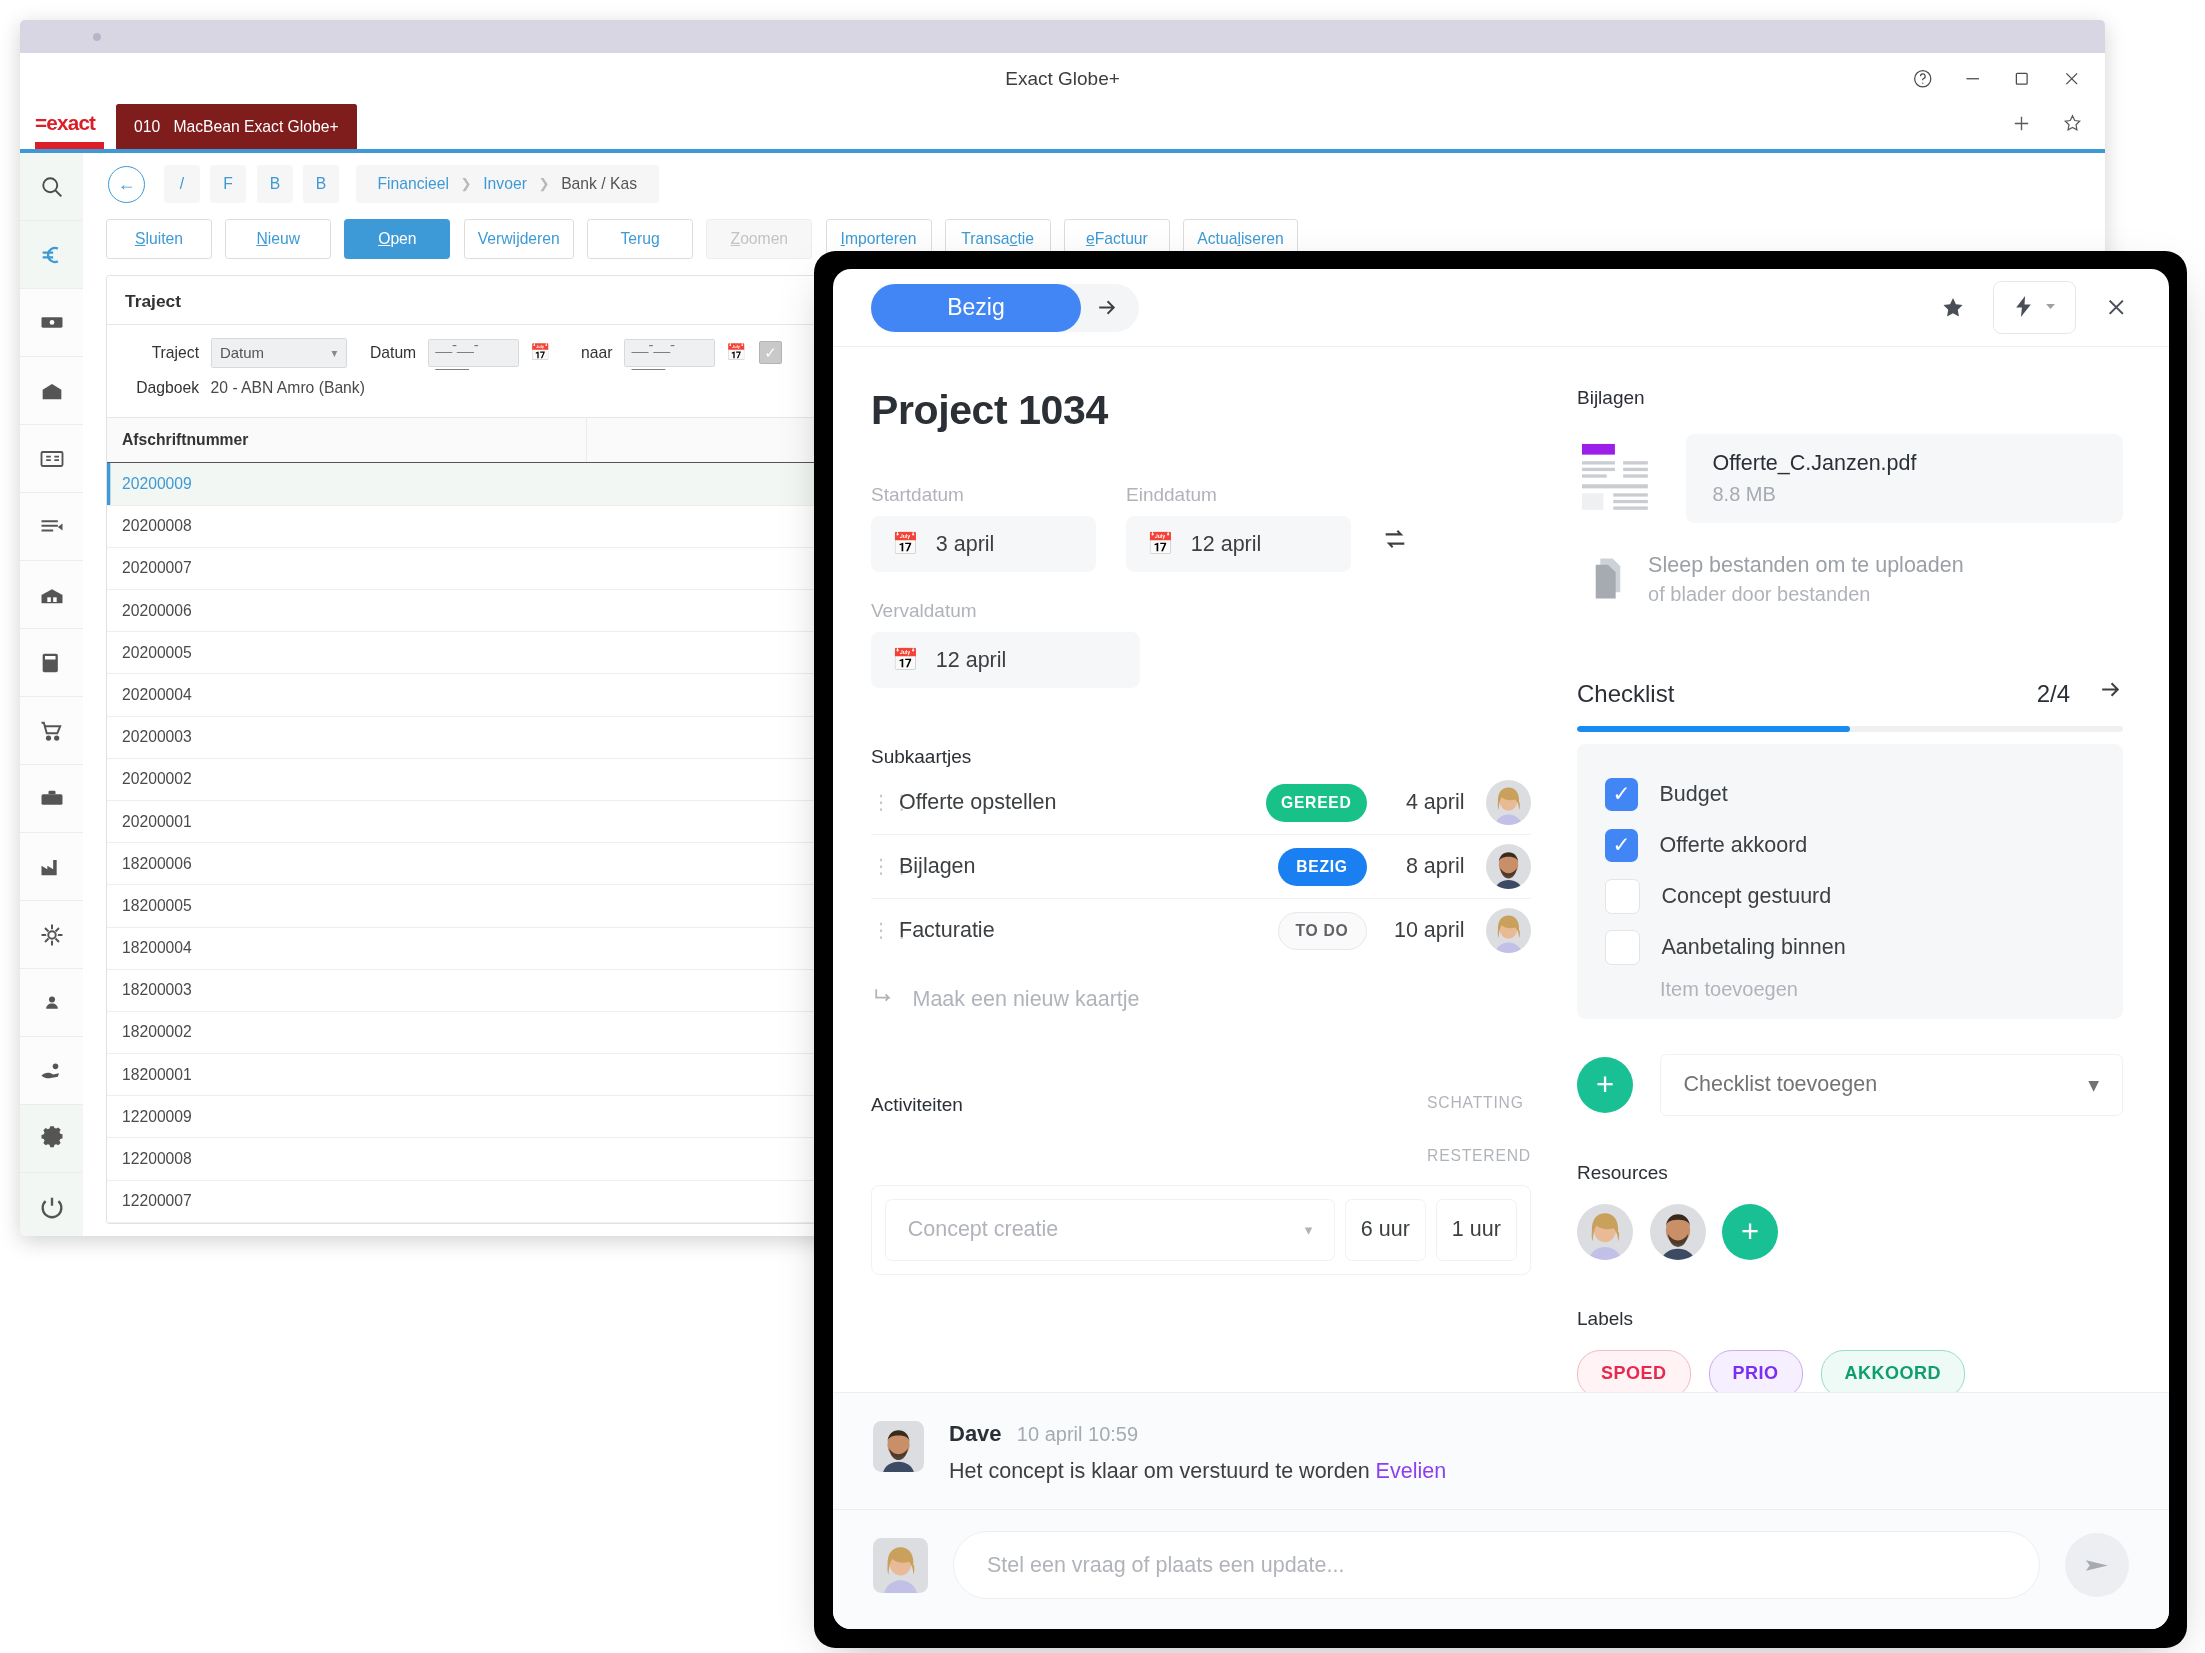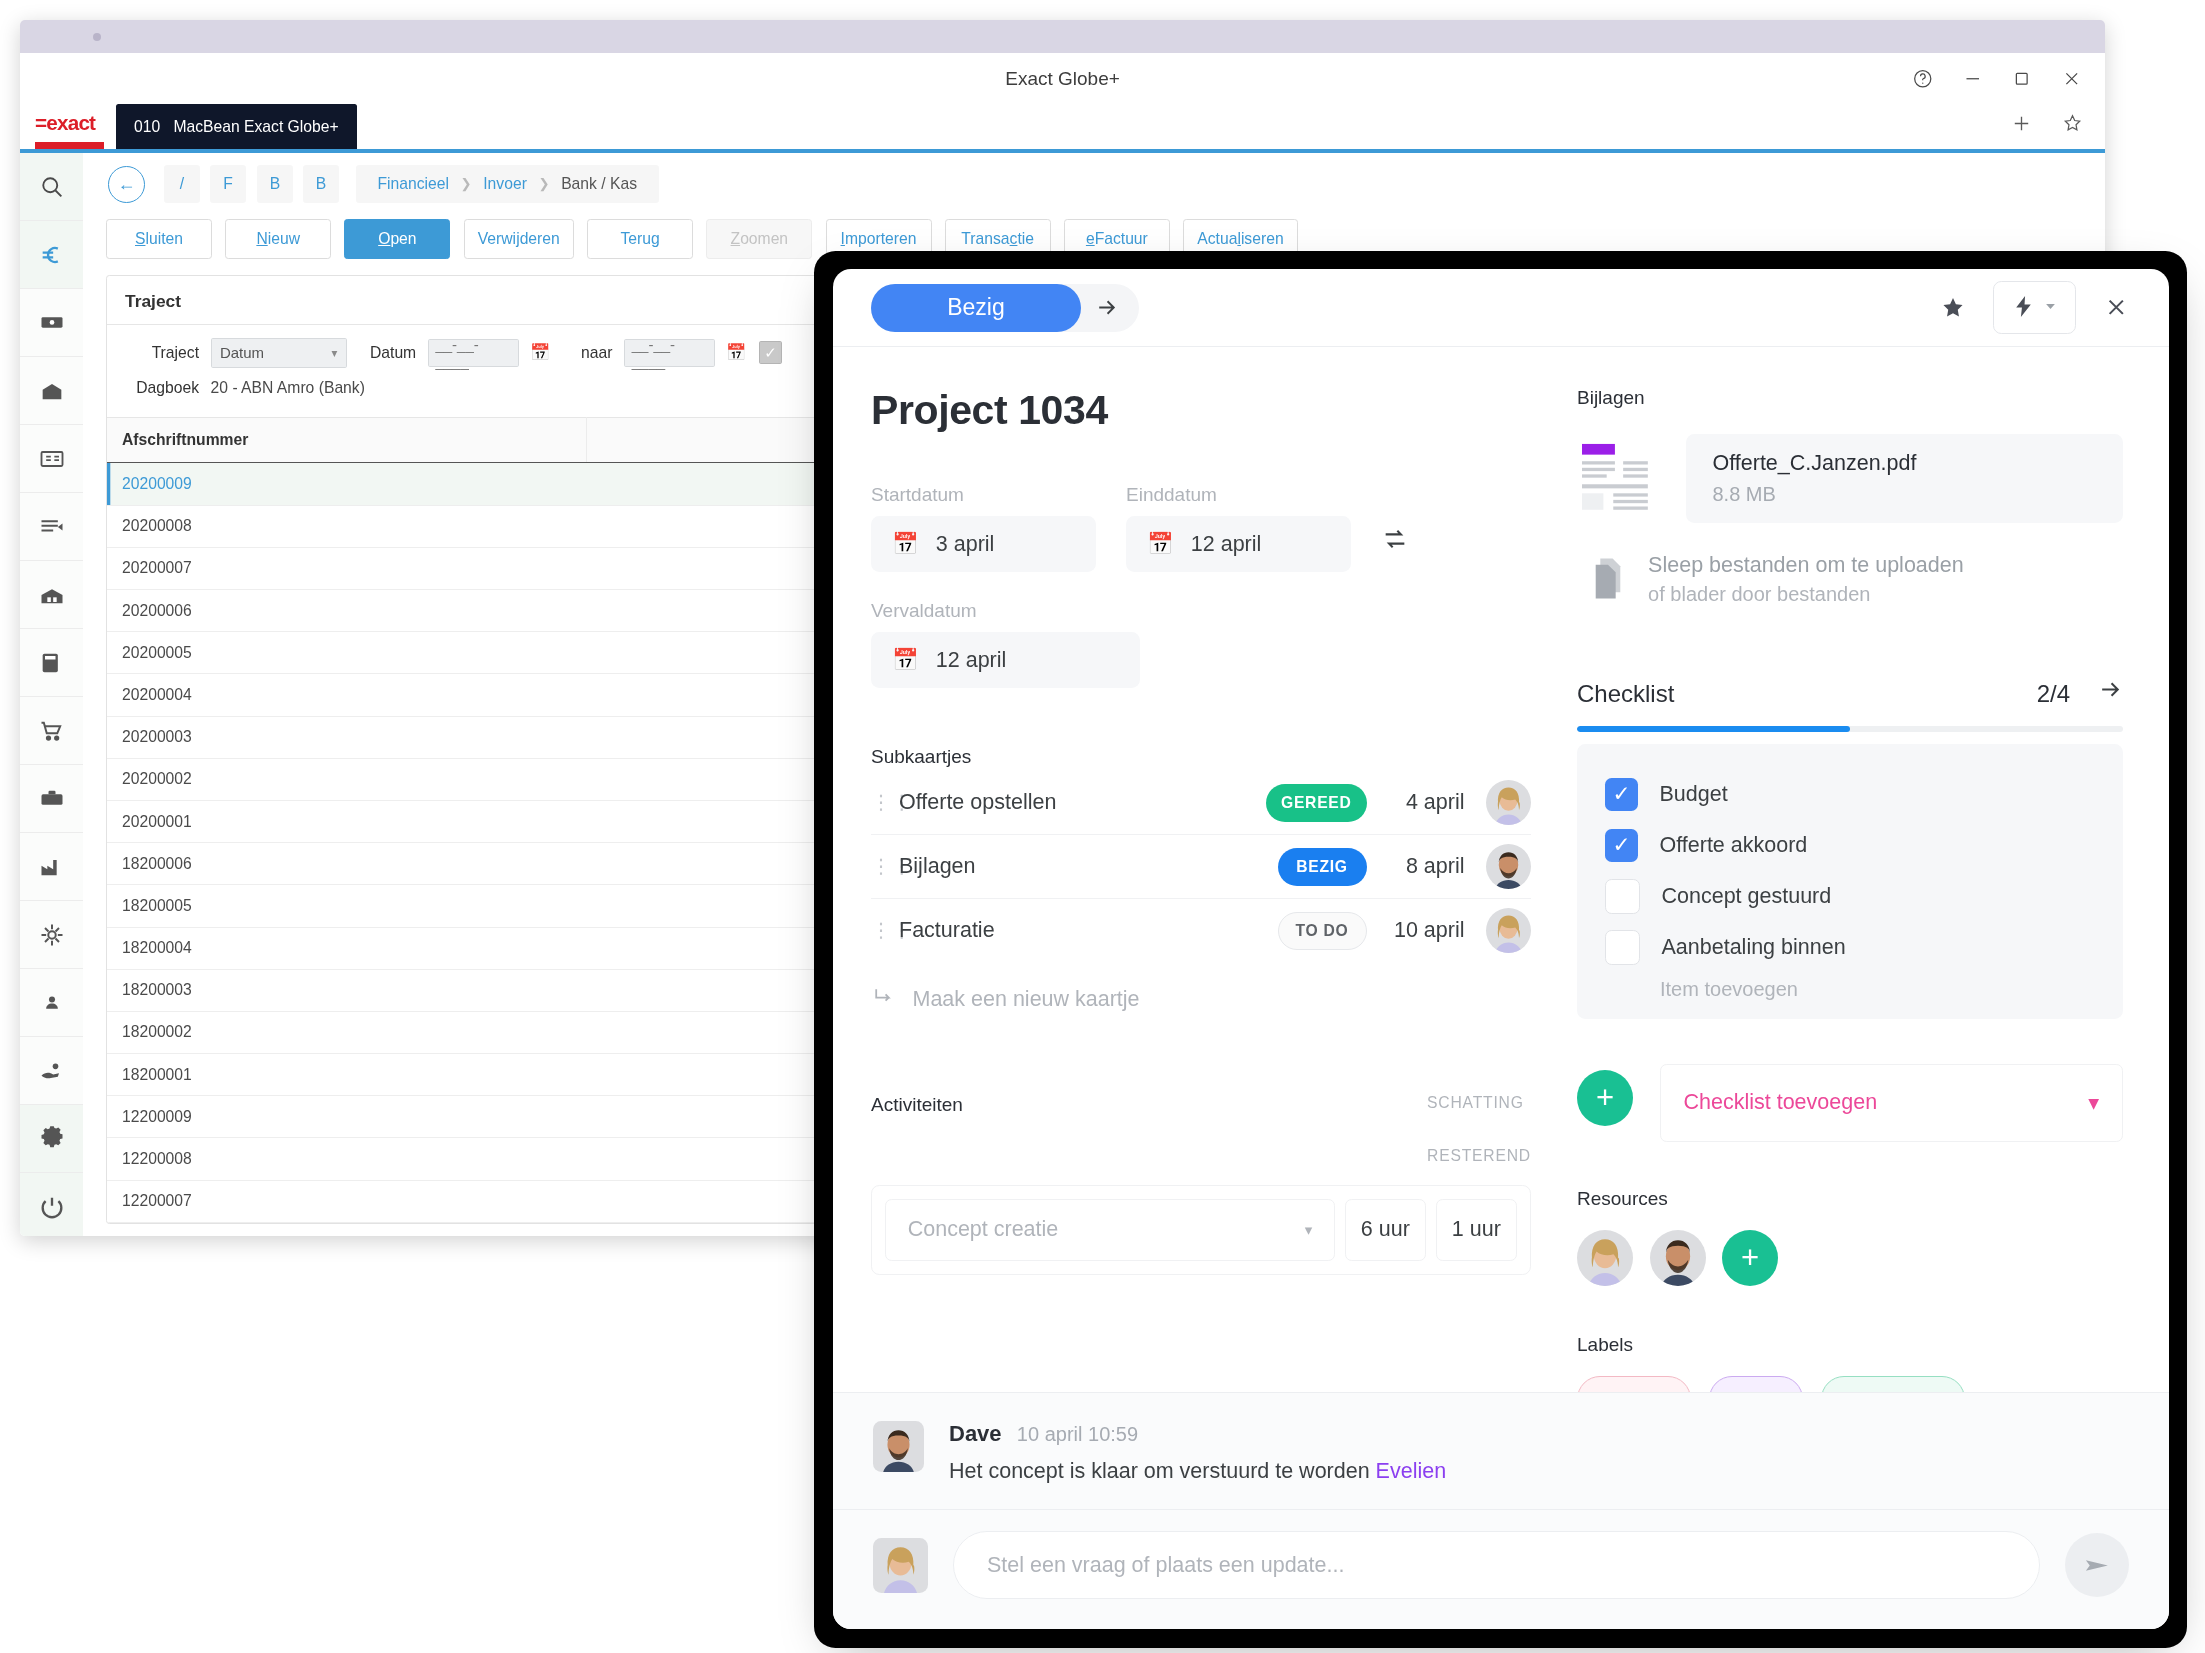--- a/index.html
+++ b/index.html
@@ -41,21 +41,21 @@
   .tabrow{
     position:absolute;left:0;top:84px;width:100%;height:45px;background:#fff;
   }
   .exact-logo{
     position:absolute;left:15px;top:6.6px;width:69px;height:28px;
     font-weight:bold;font-size:20.7px;color:#dc1e28;letter-spacing:-0.8px;
   }
   .exact-logo .bar{position:absolute;left:0;bottom:-10px;width:69px;height:6.6px;background:#dc1e28;}
   .app-tab{
     position:absolute;left:96px;top:0;height:45px;min-width:222px;
-    background:#0f172a;color:#fff;font-size:15.7px;
+    background:#7f1d1d;color:#fff;font-size:15.7px;
     display:flex;align-items:center;padding:0 18px;box-sizing:border-box;
     border-radius:2.5px 2.5px 0 0;
   }
   .app-tab .num{margin-right:13.2px;}
   .tab-actions{
     position:absolute;right:21.5px;top:0;height:45px;display:flex;align-items:center;gap:28px;
     color:#5a5a5a;font-size:22px;
   }
   .blue-rule{position:absolute;left:0;top:129px;width:100%;height:4.1px;background:#3d9ad6;}
 
@@ -254,21 +254,21 @@
   .chk-label{font-size:21.5px;color:#3c4043;}
   .chk-add{font-size:20px;color:#b0b4ba;padding-left:55px;margin-top:5px;cursor:pointer;}
 
   .add-row{display:flex;align-items:center;gap:26.5px;margin-top:35px;}
   .fab{
     width:56px;height:56px;border-radius:50%;background:#19c093;color:#fff;
     display:flex;align-items:center;justify-content:center;font-size:31px;cursor:pointer;flex:0 0 56px;
   }
   .add-sel{
     flex:1;height:60px;border:0.8px solid #f0f1f3;border-radius:6.6px;display:flex;align-items:center;
-    justify-content:space-between;padding:8px 23px;font-size:21.5px;color:#ec4899;cursor:pointer;margin-top:10px;
+    justify-content:space-between;padding:0 23px;font-size:21.5px;color:#737373;cursor:pointer;
   }
 
   .res{margin-top:46px;}
   .res-av{display:flex;align-items:center;gap:16.5px;margin-top:20px;}
   .res-av .av{width:56px;height:56px;flex:0 0 56px;margin-left:0;}
   .labels{margin-top:48px;}
   .lab-row{display:flex;gap:18px;margin-top:20px;}
   .lab{
     height:46px;border-radius:23px;display:flex;align-items:center;justify-content:center;
     padding:0 23px;font-size:18px;font-weight:bold;letter-spacing:0.5px;cursor:pointer;

